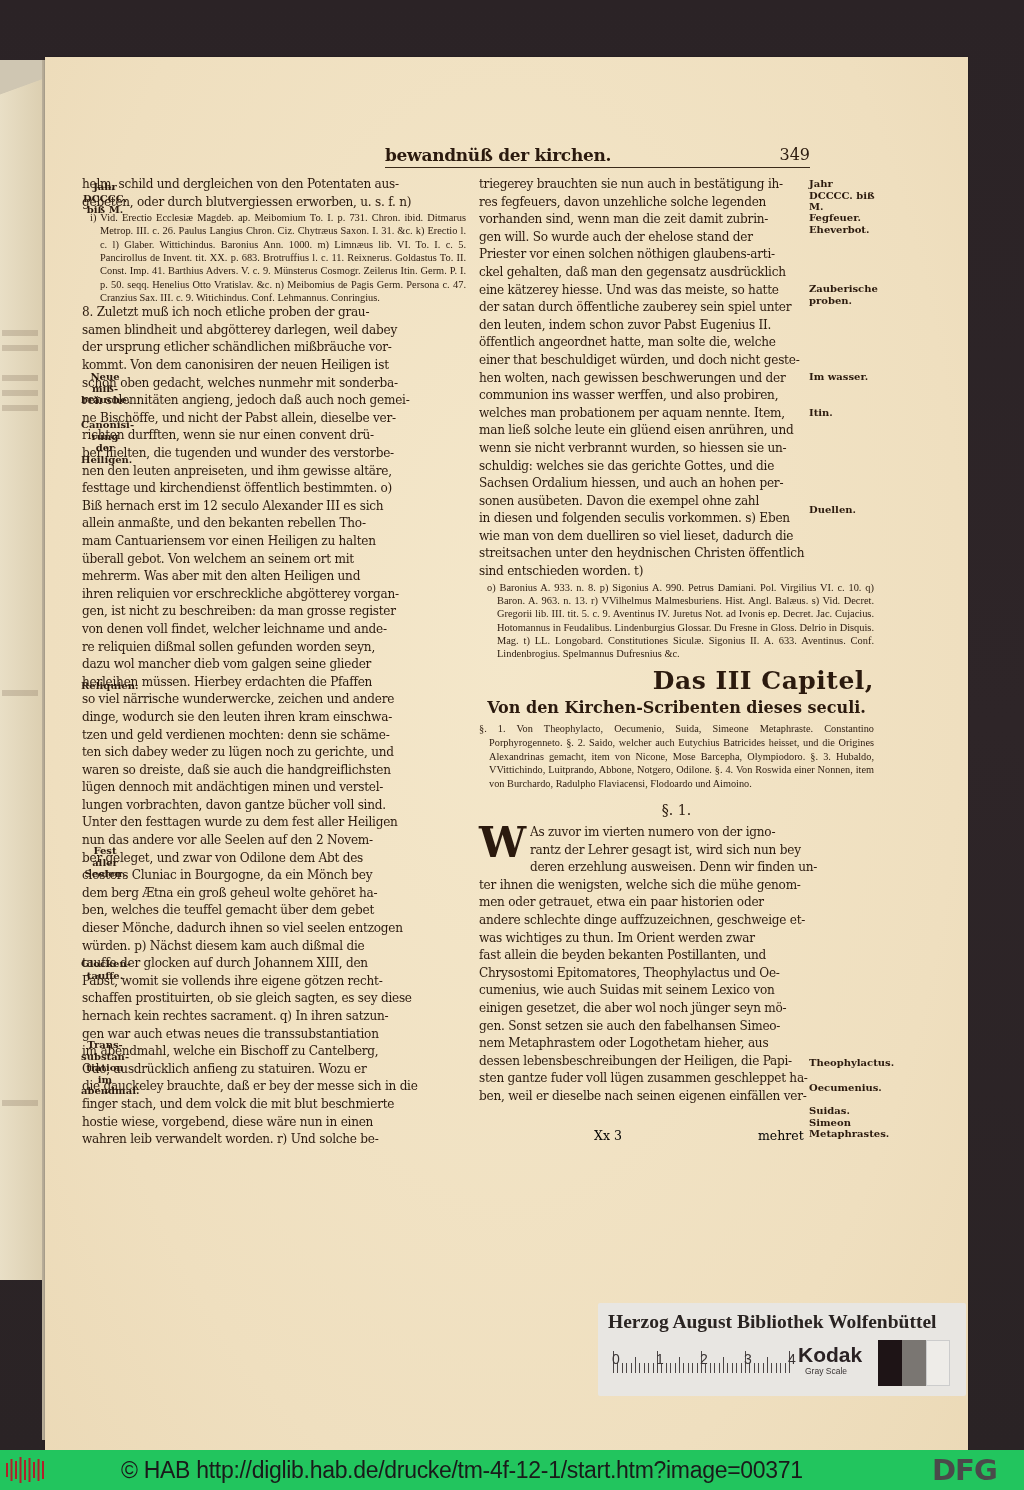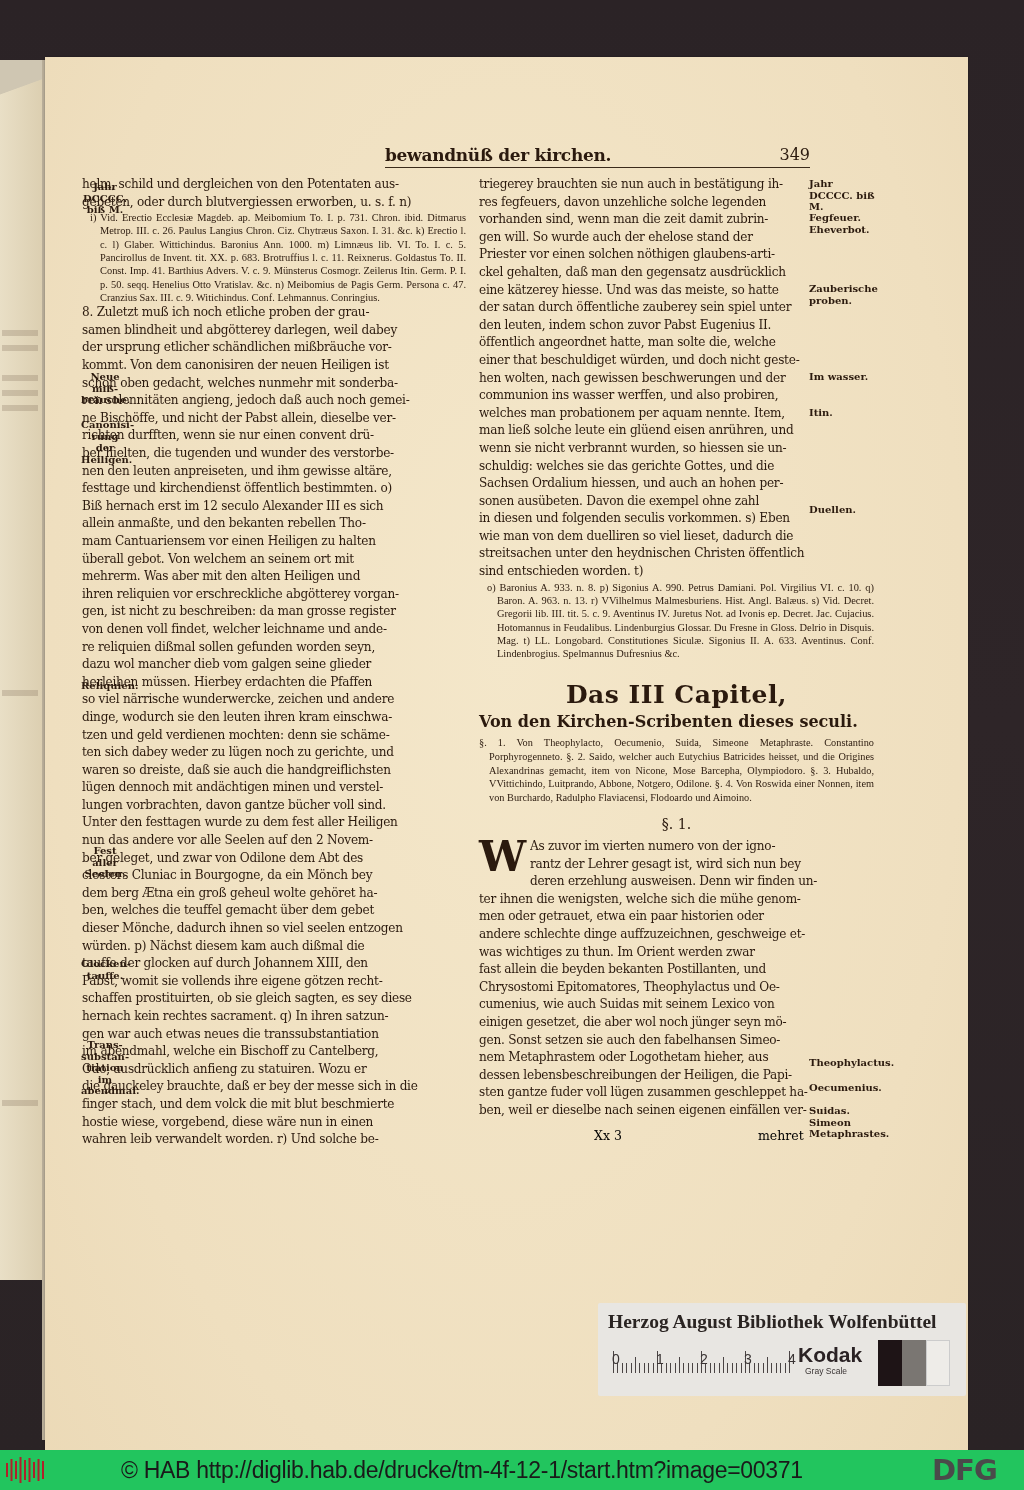--- a/index.html
+++ b/index.html
@@ -16,22 +16,22 @@
   .col{position:absolute;font-size:12.6px;line-height:17.6px;color:#2b1a0e;text-align:justify;}
   .col p{margin:0;}
   .col-left{left:37px;top:119px;width:384px;}
   .col-right{left:434px;top:119px;width:395px;}
   .fn{font-size:10.4px;line-height:13.3px;font-family:"Liberation Serif",serif;padding-left:18px;text-indent:-10px;margin:2px 0 4px 0;}
   .line{display:block;white-space:nowrap;overflow:hidden;text-overflow:clip;}
   .body-text{font-family:"DejaVu Serif",serif;font-size:12.1px;letter-spacing:-.25px;}
   .marg{position:absolute;font-size:10px;line-height:11.5px;color:#2b1a0e;font-family:"DejaVu Serif",serif;font-weight:bold;}
   .marg-left{left:36px;width:48px;text-align:center;}
   .marg-right{left:764px;width:70px;}
-  .chapter-title{font-size:25px;text-align:center;font-weight:bold;letter-spacing:.5px;margin:20px 0 0 0;line-height:30px;}
-  .chapter-sub{font-size:16px;text-align:left;font-weight:bold;line-height:20px;margin:2px 0 4px 0;}
+  .chapter-title{font-size:25px;text-align:right;font-weight:bold;letter-spacing:.5px;margin:6px 0 0 0;line-height:30px;}
+  .chapter-sub{font-size:16px;text-align:center;font-weight:bold;line-height:20px;margin:2px 0 4px 0;}
   .summary{font-size:10.3px;line-height:13.6px;font-family:"Liberation Serif",serif;padding-left:10px;text-indent:-10px;}
   .section-mark{text-align:center;font-size:14px;margin:12px 0 4px 0;}
   .dropcap{float:left;font-size:42px;line-height:34px;font-weight:bold;margin:2px 4px 0 0;font-family:"DejaVu Serif",serif;}
   .catchword{position:absolute;font-size:12.5px;}
   .label-card{position:absolute;left:598px;top:1303px;width:368px;height:93px;background:#e8e6e2;border-radius:2px;}
   .label-title{position:absolute;left:10px;top:8px;font-family:"Liberation Serif",serif;font-weight:bold;font-size:19.5px;color:#2a2422;white-space:nowrap;}
   .ruler{position:absolute;left:15px;top:40px;width:180px;height:30px;}
   .tick{position:absolute;bottom:0;width:1px;background:#4a4444;}
   .ruler-num{position:absolute;top:48px;font-family:"Liberation Sans",sans-serif;font-size:14px;color:#3a3434;}
   .kodak{position:absolute;left:200px;top:40px;font-family:"Liberation Sans",sans-serif;font-weight:bold;font-size:21px;color:#2a2224;}

